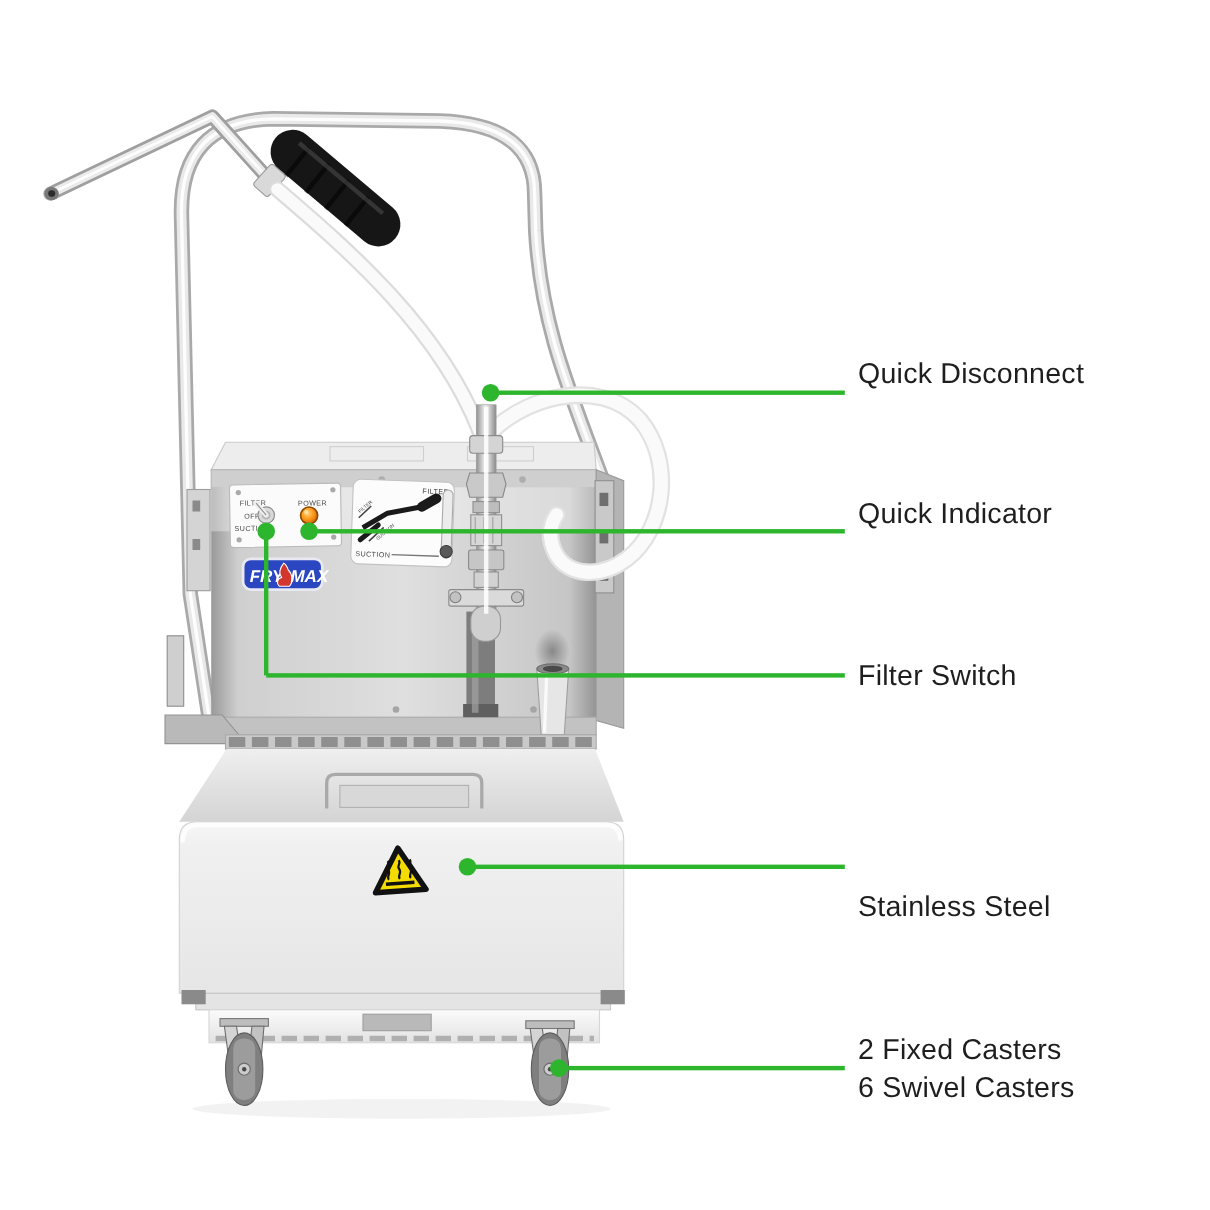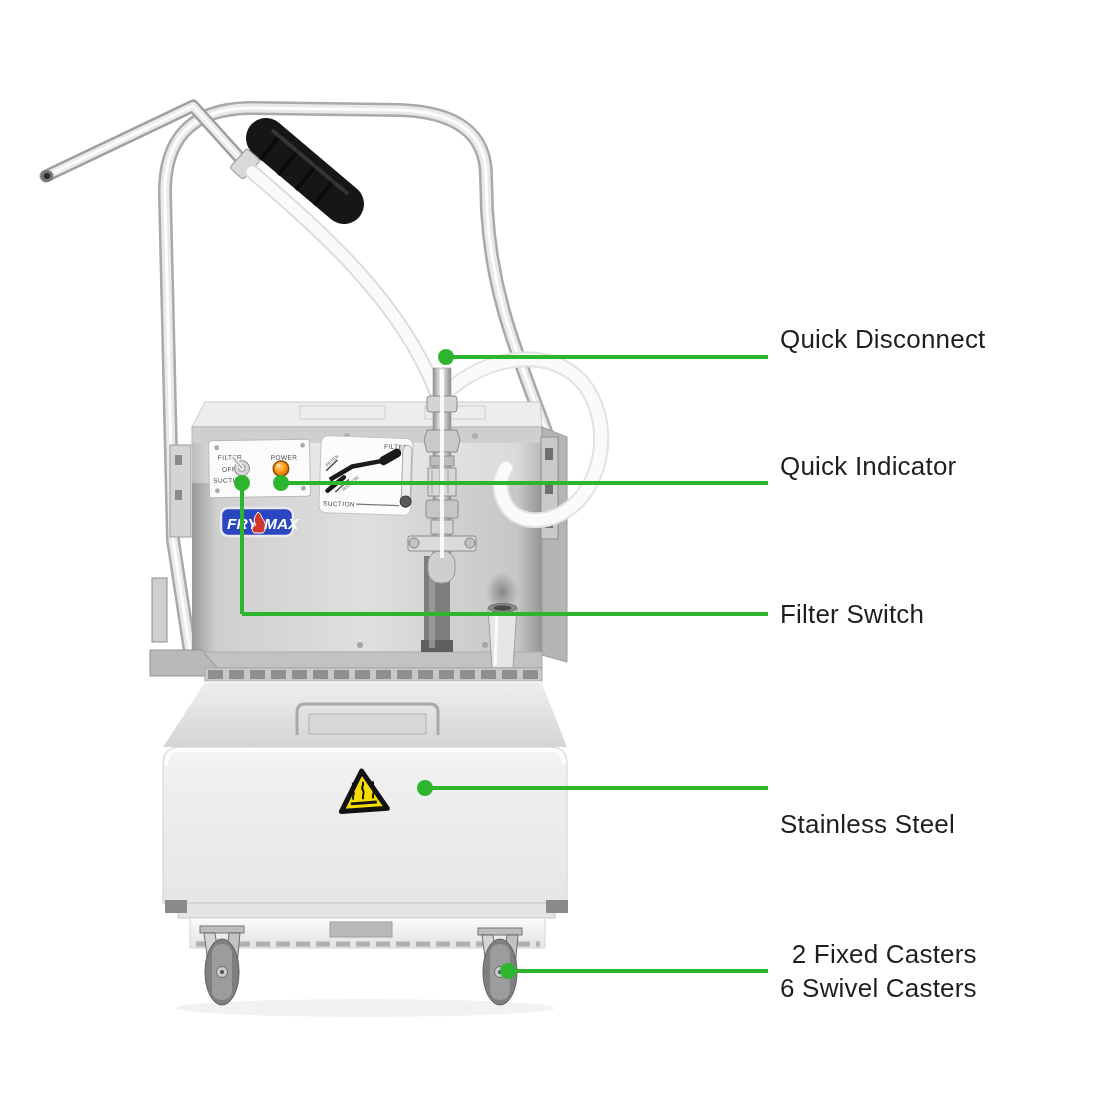--- a/index.html
+++ b/index.html
@@ -270,18 +270,18 @@
   </div>
 
   <div class="co-hline" style="left:425px;top:788px;width:343px;"></div>
   <div class="co-dot" style="left:425px;top:788px;"></div>
   <div class="co-label" style="top:774px;margin-top:33px;">
     <span>Stainless Steel</span>
   </div>
 
   <div class="co-hline" style="left:508px;top:971px;width:260px;"></div>
   <div class="co-dot" style="left:508px;top:971px;"></div>
-  <div class="co-label" style="top:937px;text-align:right;">
+  <div class="co-label" style="top:937px;">
     <span>2 Fixed Casters</span>
     <span>6 Swivel Casters</span>
   </div>
 
 </div>
 
 </body></html>

